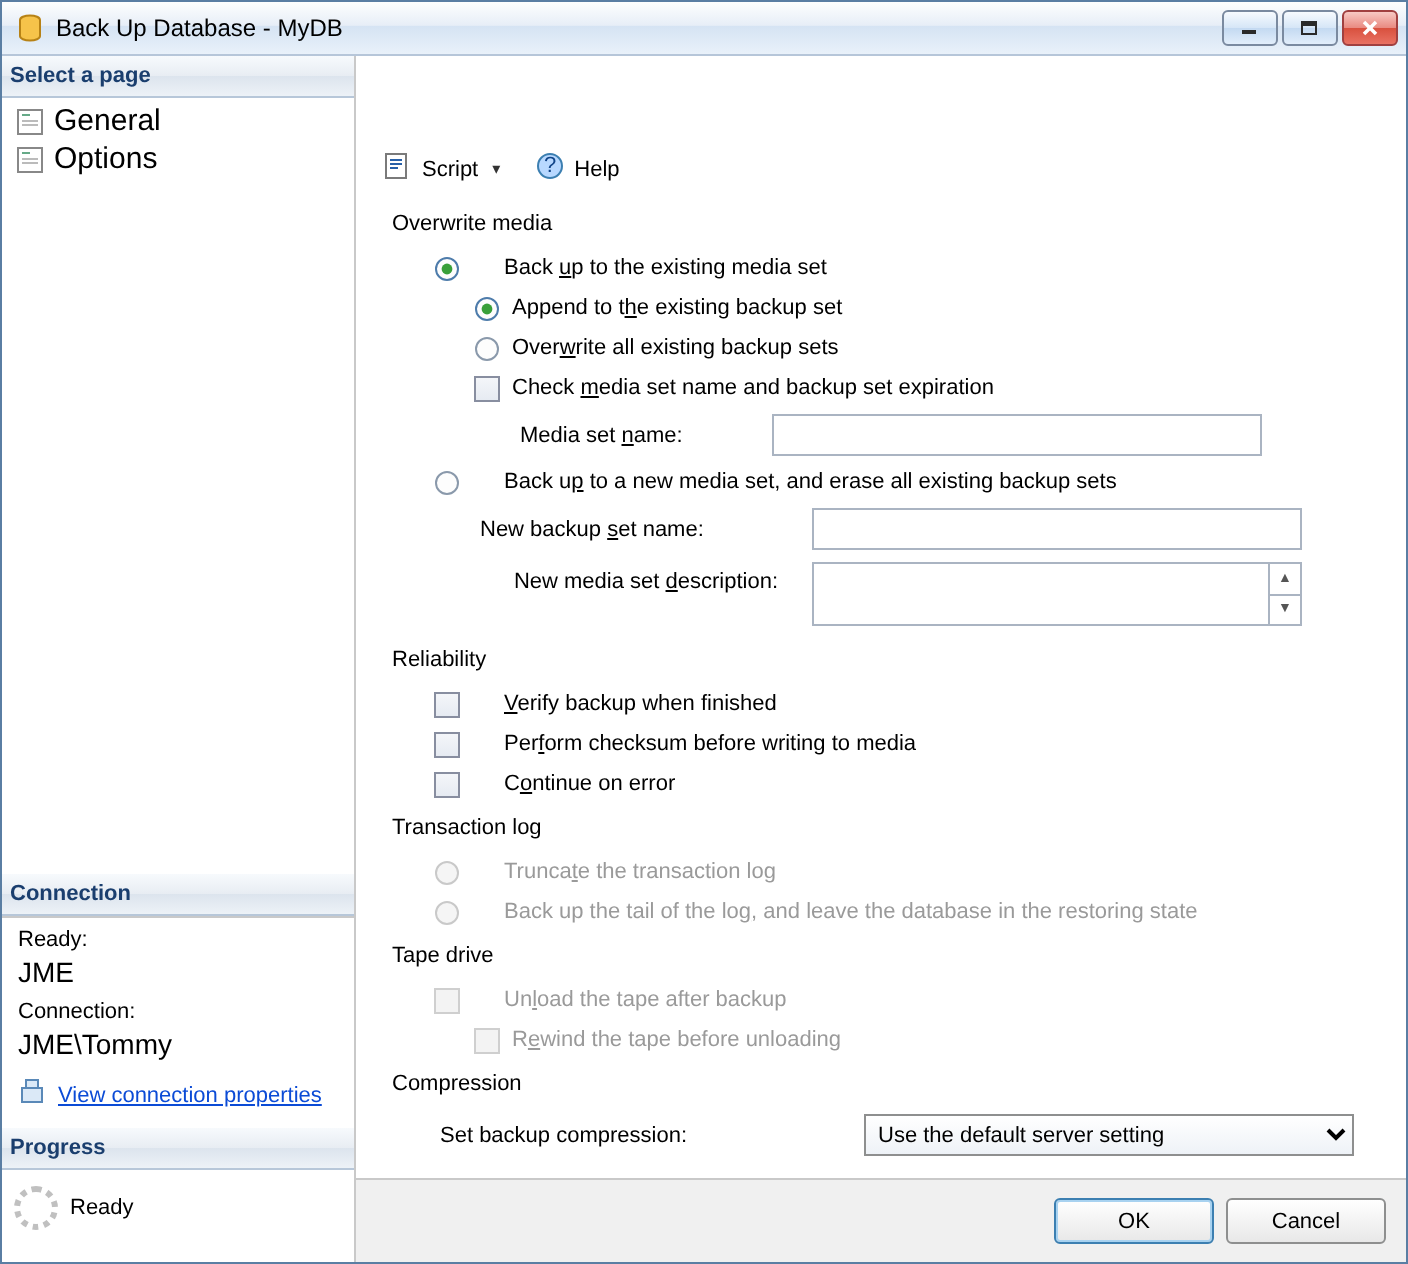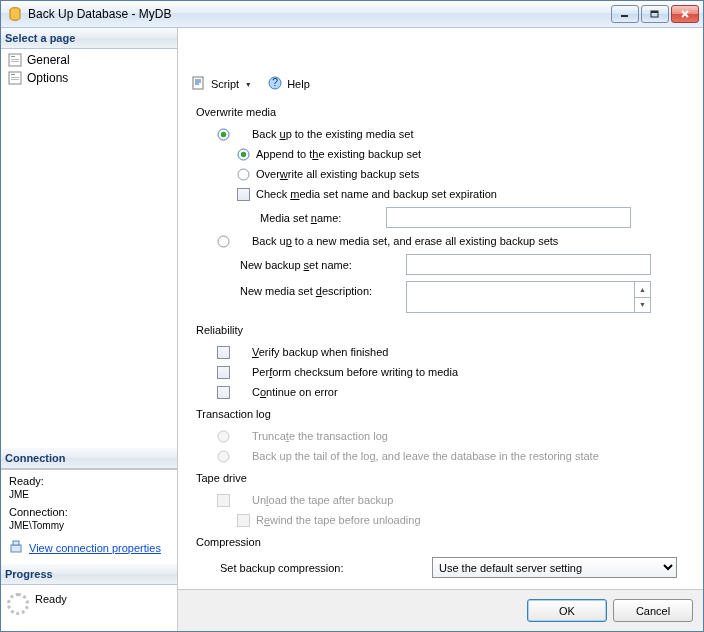--- a/index.html
+++ b/index.html
@@ -11,27 +11,27 @@
 .win-btns { display: flex; gap: 2px; }
 .win-btn { width: 28px; height: 18px; border: 1px solid #7a8aa0; border-radius: 3px; background: linear-gradient(#f7fbff,#d6e6f7 49%,#c3d9f1 50%,#e2eefb); display: flex; align-items: center; justify-content: center; cursor: default; }
 .win-btn.close { background: linear-gradient(#f7c9c4,#e98b82 49%,#d8503e 50%,#e97263); border-color: #a04040; }
 .body-row { flex: 1; display: flex; min-height: 0; }
 .left-pane { width: 177px; display: flex; flex-direction: column; border-right: 1px solid #c9c9c9; }
 .right-pane { flex: 1; display: flex; flex-direction: column; min-width: 0; }
 .pane-header { background: linear-gradient(#f7fafd,#e8edf3 49%,#dce4ed 50%,#edf2f7); border-bottom: 1px solid #b7c7d9; padding: 4px 4px; color: #1a3e6e; font-weight: bold; font-size: 11px; }
 .page-list { padding: 2px 0; }
 .page-item { display: flex; align-items: center; gap: 4px; padding: 1px 6px; cursor: default; }
 .page-item .icon { width: 16px; height: 16px; flex-shrink: 0; }
-.page-link { color: #000; font-size: 12px; }
+.page-link { color: #000; font-size: 15px; }
 .spacer { flex: 1; }
 .info-block { padding: 5px 8px; border-top: 1px solid #c9c9c9; }
 .info-label { color: #000; font-size: 11px; margin-bottom: 2px; }
-.info-val { color: #000; font-size: 10px; margin-bottom: 6px; }
+.info-val { color: #000; font-size: 14px; margin-bottom: 6px; }
 .link { color: #0b4bd6; text-decoration: underline; cursor: pointer; }
-.progress-row { display: flex; gap: 6px; padding: 4px 6px; }
+.progress-row { display: flex; align-items: center; gap: 6px; padding: 4px 6px; }
 .spinner-icon { width: 22px; height: 22px; border: 3px dotted #c0c0c0; border-radius: 50%; }
 .toolbar { height: 30px; padding: 3px 8px; display: flex; align-items: flex-start; gap: 4px; margin-top: 40px; }
 .tool-btn { display: flex; align-items: center; gap: 4px; padding: 3px 4px; border: 1px solid transparent; border-radius: 2px; cursor: default; }
 .drop-arrow { font-size: 8px; color: #333; padding: 0 3px; }
 .content { flex: 1; overflow-y: auto; padding: 4px 18px 4px 18px; }
 .group-title { color: #000; margin-top: 4px; margin-bottom: 6px; }
 .row { display: flex; align-items: center; padding: 2px 0; min-height: 20px; }
 .row .ctrl { width: 14px; display:flex; align-items:center; justify-content:center; }
 .row .lbl { margin-left: 6px; }
 .indent-1 { margin-left: 20px; gap: 16px; }
@@ -201,21 +201,21 @@
                 <circle cx="6.5" cy="6.5" r="5.5" fill="#fdfdfd" stroke="#8a99ab"></circle>
               </svg>
             </span>
           <span class="lbl"><span>Back u</span><span class="und">p</span><span> to a new media set, and erase all existing backup sets</span></span>
         </div>
         <div class="field-row indent-2">
           <span class="field-lbl"><span>New backup </span><span class="und">s</span><span>et name:</span></span>
           <input class="text" style="width: 245px;">
         </div>
         <div class="field-row indent-2" style="align-items:flex-start;">
-          <span class="field-lbl" style="padding-top:4px;"><span>New media set </span><span class="und">d</span><span>escription:</span></span>
+          <span class="field-lbl" style="padding-top:4px;text-align:center;"><span>New media set </span><span class="und">d</span><span>escription:</span></span>
           <div style="display:flex;">
             <textarea class="text" style="width: 229px; height: 32px;"></textarea>
             <div class="updown" style="height:32px;">
               <span>▲</span>
               <span>▼</span>
             </div>
           </div>
         </div>
 
         <div class="group-title" style="margin-top:8px;">Reliability</div>

